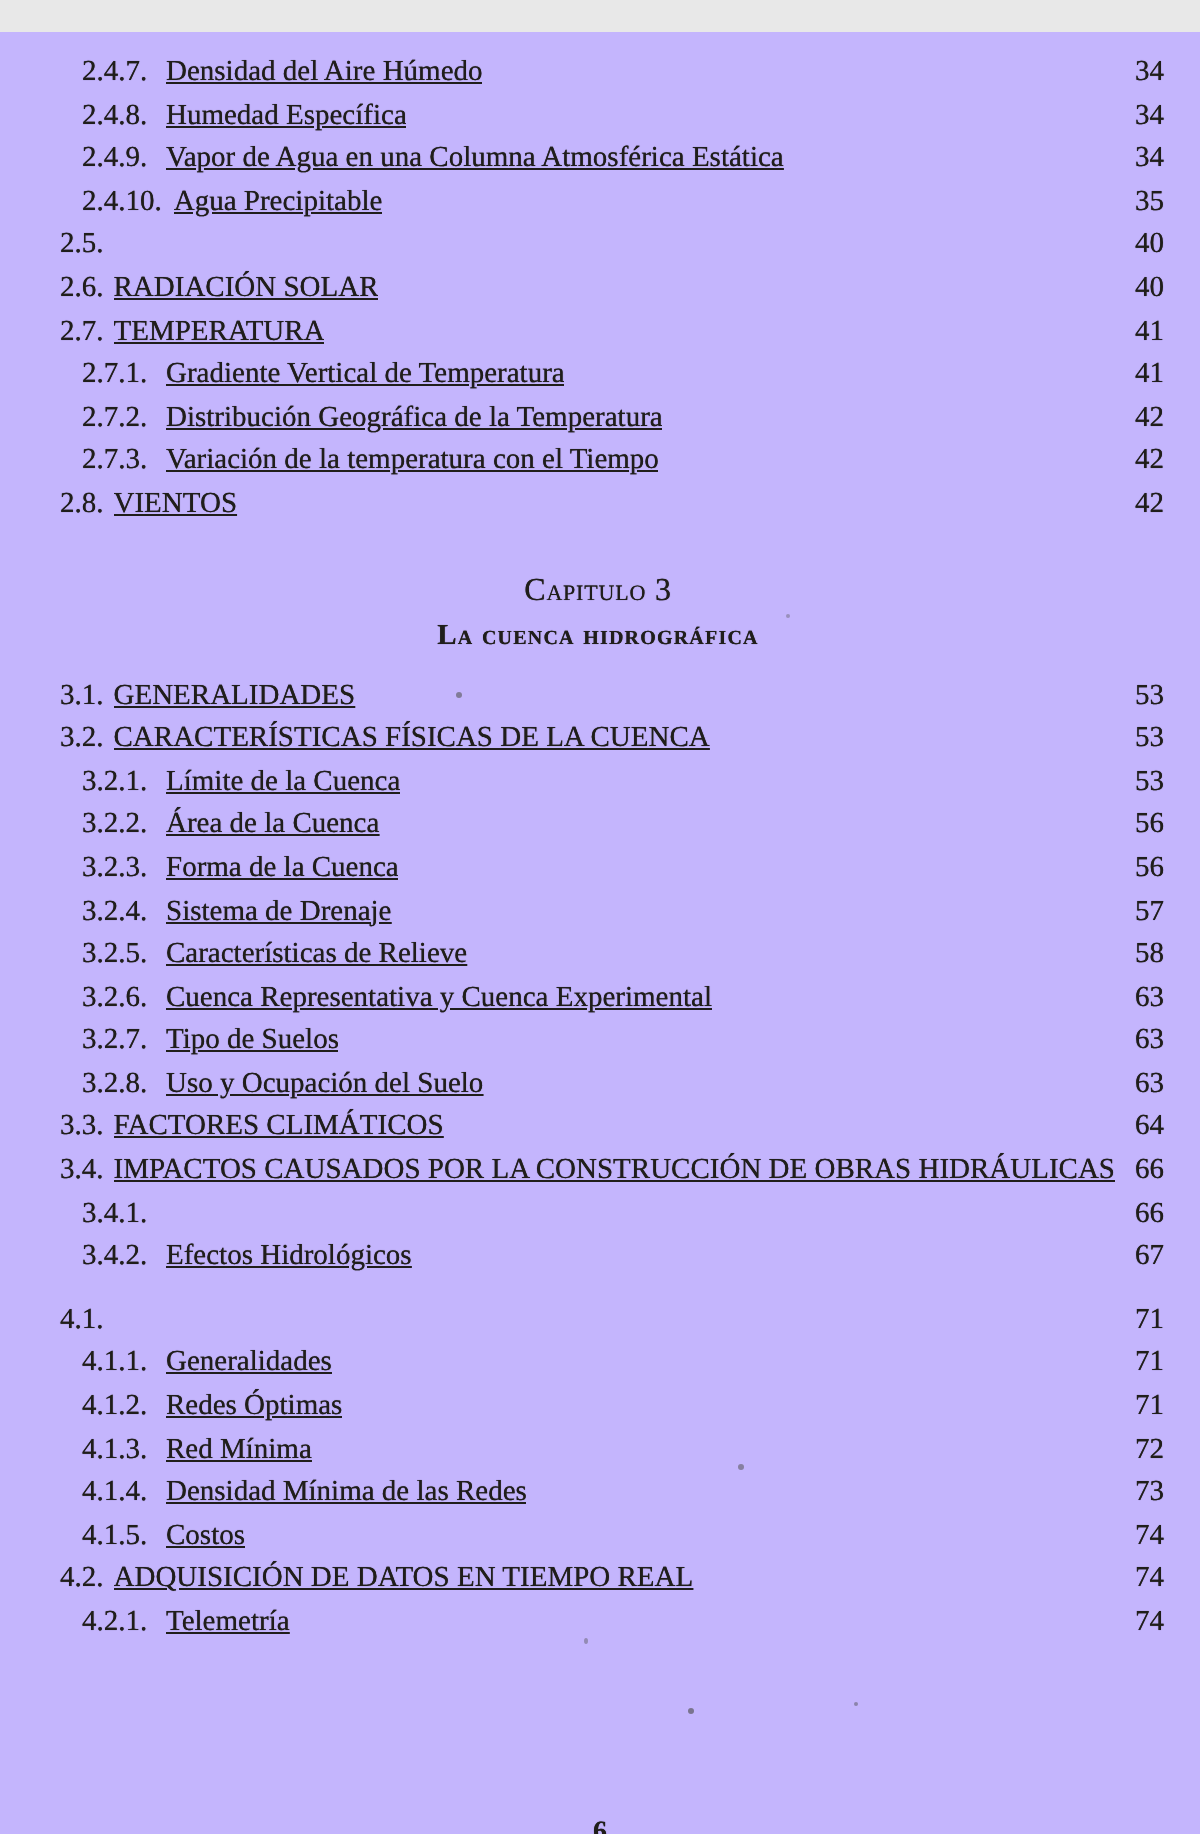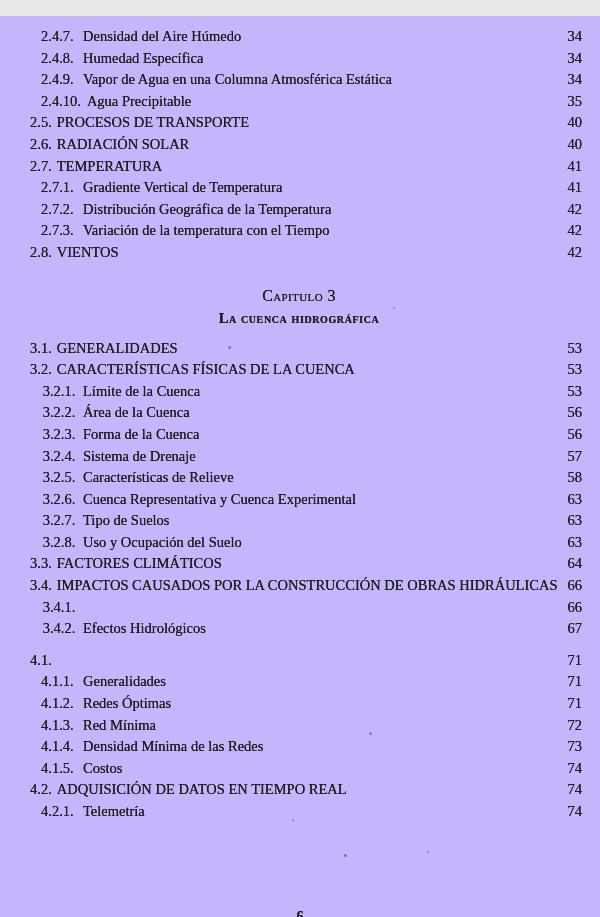--- a/index.html
+++ b/index.html
@@ -19,21 +19,21 @@
   }
   .row{
     display:flex;
     align-items:baseline;
     height:21.6px;
     line-height:21.6px;
     font-size:14.5px;
     white-space:nowrap;
   }
   .row .num{flex:0 0 auto;}
-  .row .title{flex:0 1 auto;overflow:hidden;}
+  .row .title{flex:0 1 auto;overflow:hidden;text-decoration:underline;}
   .row .pageno{margin-left:auto;flex:0 0 auto;}
   .lvl1 .num{margin-right:5px;}
   .lvl2{padding-left:11px;}
   .lvl2 .num{min-width:36px;margin-right:6px;}
   .chapter-heading{
     text-align:center;
     padding-right:14px;
   }
   .chapter-line{
     font-weight:400;
@@ -44,21 +44,21 @@
   }
   .chapter-sub{
     font-weight:700;
     font-variant:small-caps;
     font-size:14.5px;
     line-height:23px;
     letter-spacing:0.6px;
   }
   
   .ch1{margin-top:20px;}
-  .en1{margin-top:8px;text-align:center;}
+  .en1{margin-top:8px;}
   .ch2{margin-top:16px;}
   .en2{margin-top:10px;}
   .footer{
     position:absolute;
     left:0;right:0;bottom:6px;
     text-align:center;
     font-weight:700;
     font-size:14px;
     line-height:20px;
   }
@@ -92,21 +92,20 @@
             <span class="title">Vapor de Agua en una Columna Atmosférica Estática</span>
             <span class="pageno">34</span>
           </div>
           <div class="row lvl2">
             <span class="num">2.4.10.</span>
             <span class="title">Agua Precipitable</span>
             <span class="pageno">35</span>
           </div>
           <div class="row lvl1">
             <span class="num">2.5.</span>
-            <span class="title">PROCESOS DE TRANSPORTE</span>
             <span class="pageno">40</span>
           </div>
           <div class="row lvl1">
             <span class="num">2.6.</span>
             <span class="title">RADIACIÓN SOLAR</span>
             <span class="pageno">40</span>
           </div>
           <div class="row lvl1">
             <span class="num">2.7.</span>
             <span class="title">TEMPERATURA</span>

